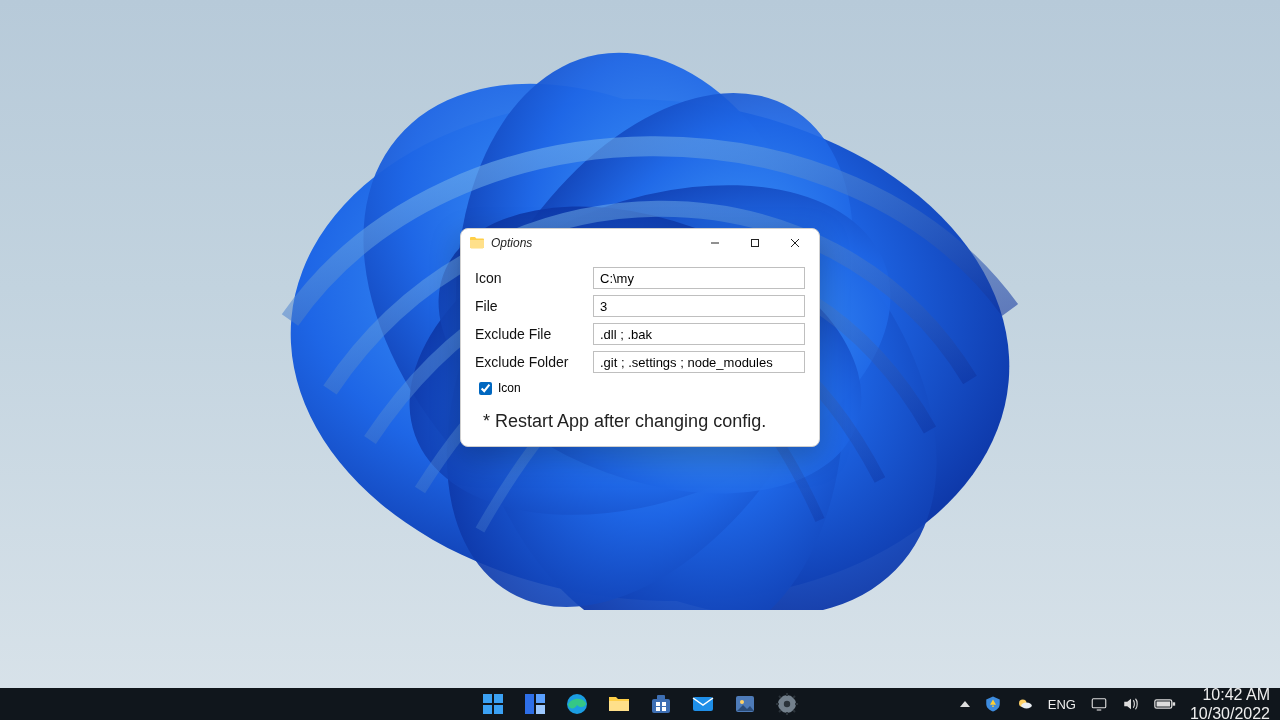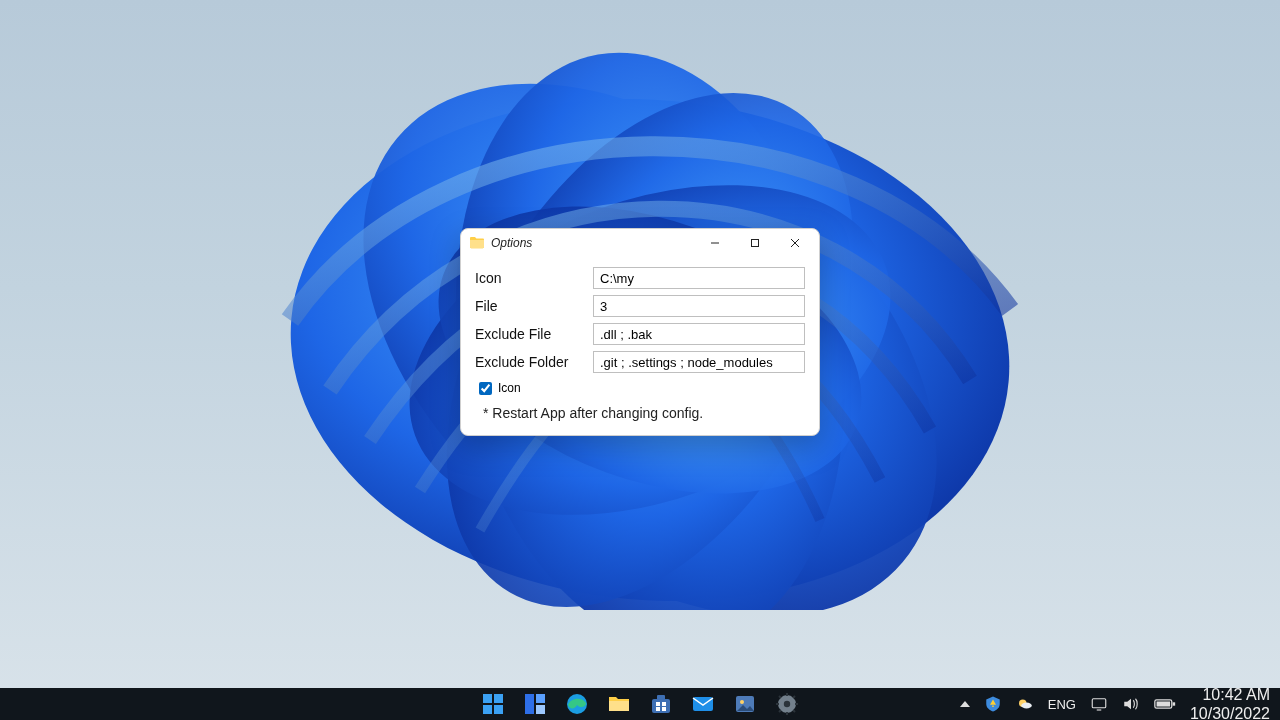--- a/index.html
+++ b/index.html
@@ -68,24 +68,24 @@
     background: #fff;
   }
   .check-row {
     display: flex; align-items: center;
     margin-top: 8px; margin-bottom: 4px;
     padding-left: 4px;
   }
   .check-row input { margin-right: 6px; accent-color: #0067c0; }
   .check-row label { font-size: 12px; }
   .note {
-    font-size: 14px;
+    font-size: 18px;
     color: #222;
     padding-left: 8px;
-    margin-top: 10px;
+    margin-top: 16px;
   }
 
   
   .taskbar {
     position: absolute;
     left: 0; bottom: 0;
     width: 1280px; height: 32px;
     background: #10161c;
     display: flex;
     align-items: center;

